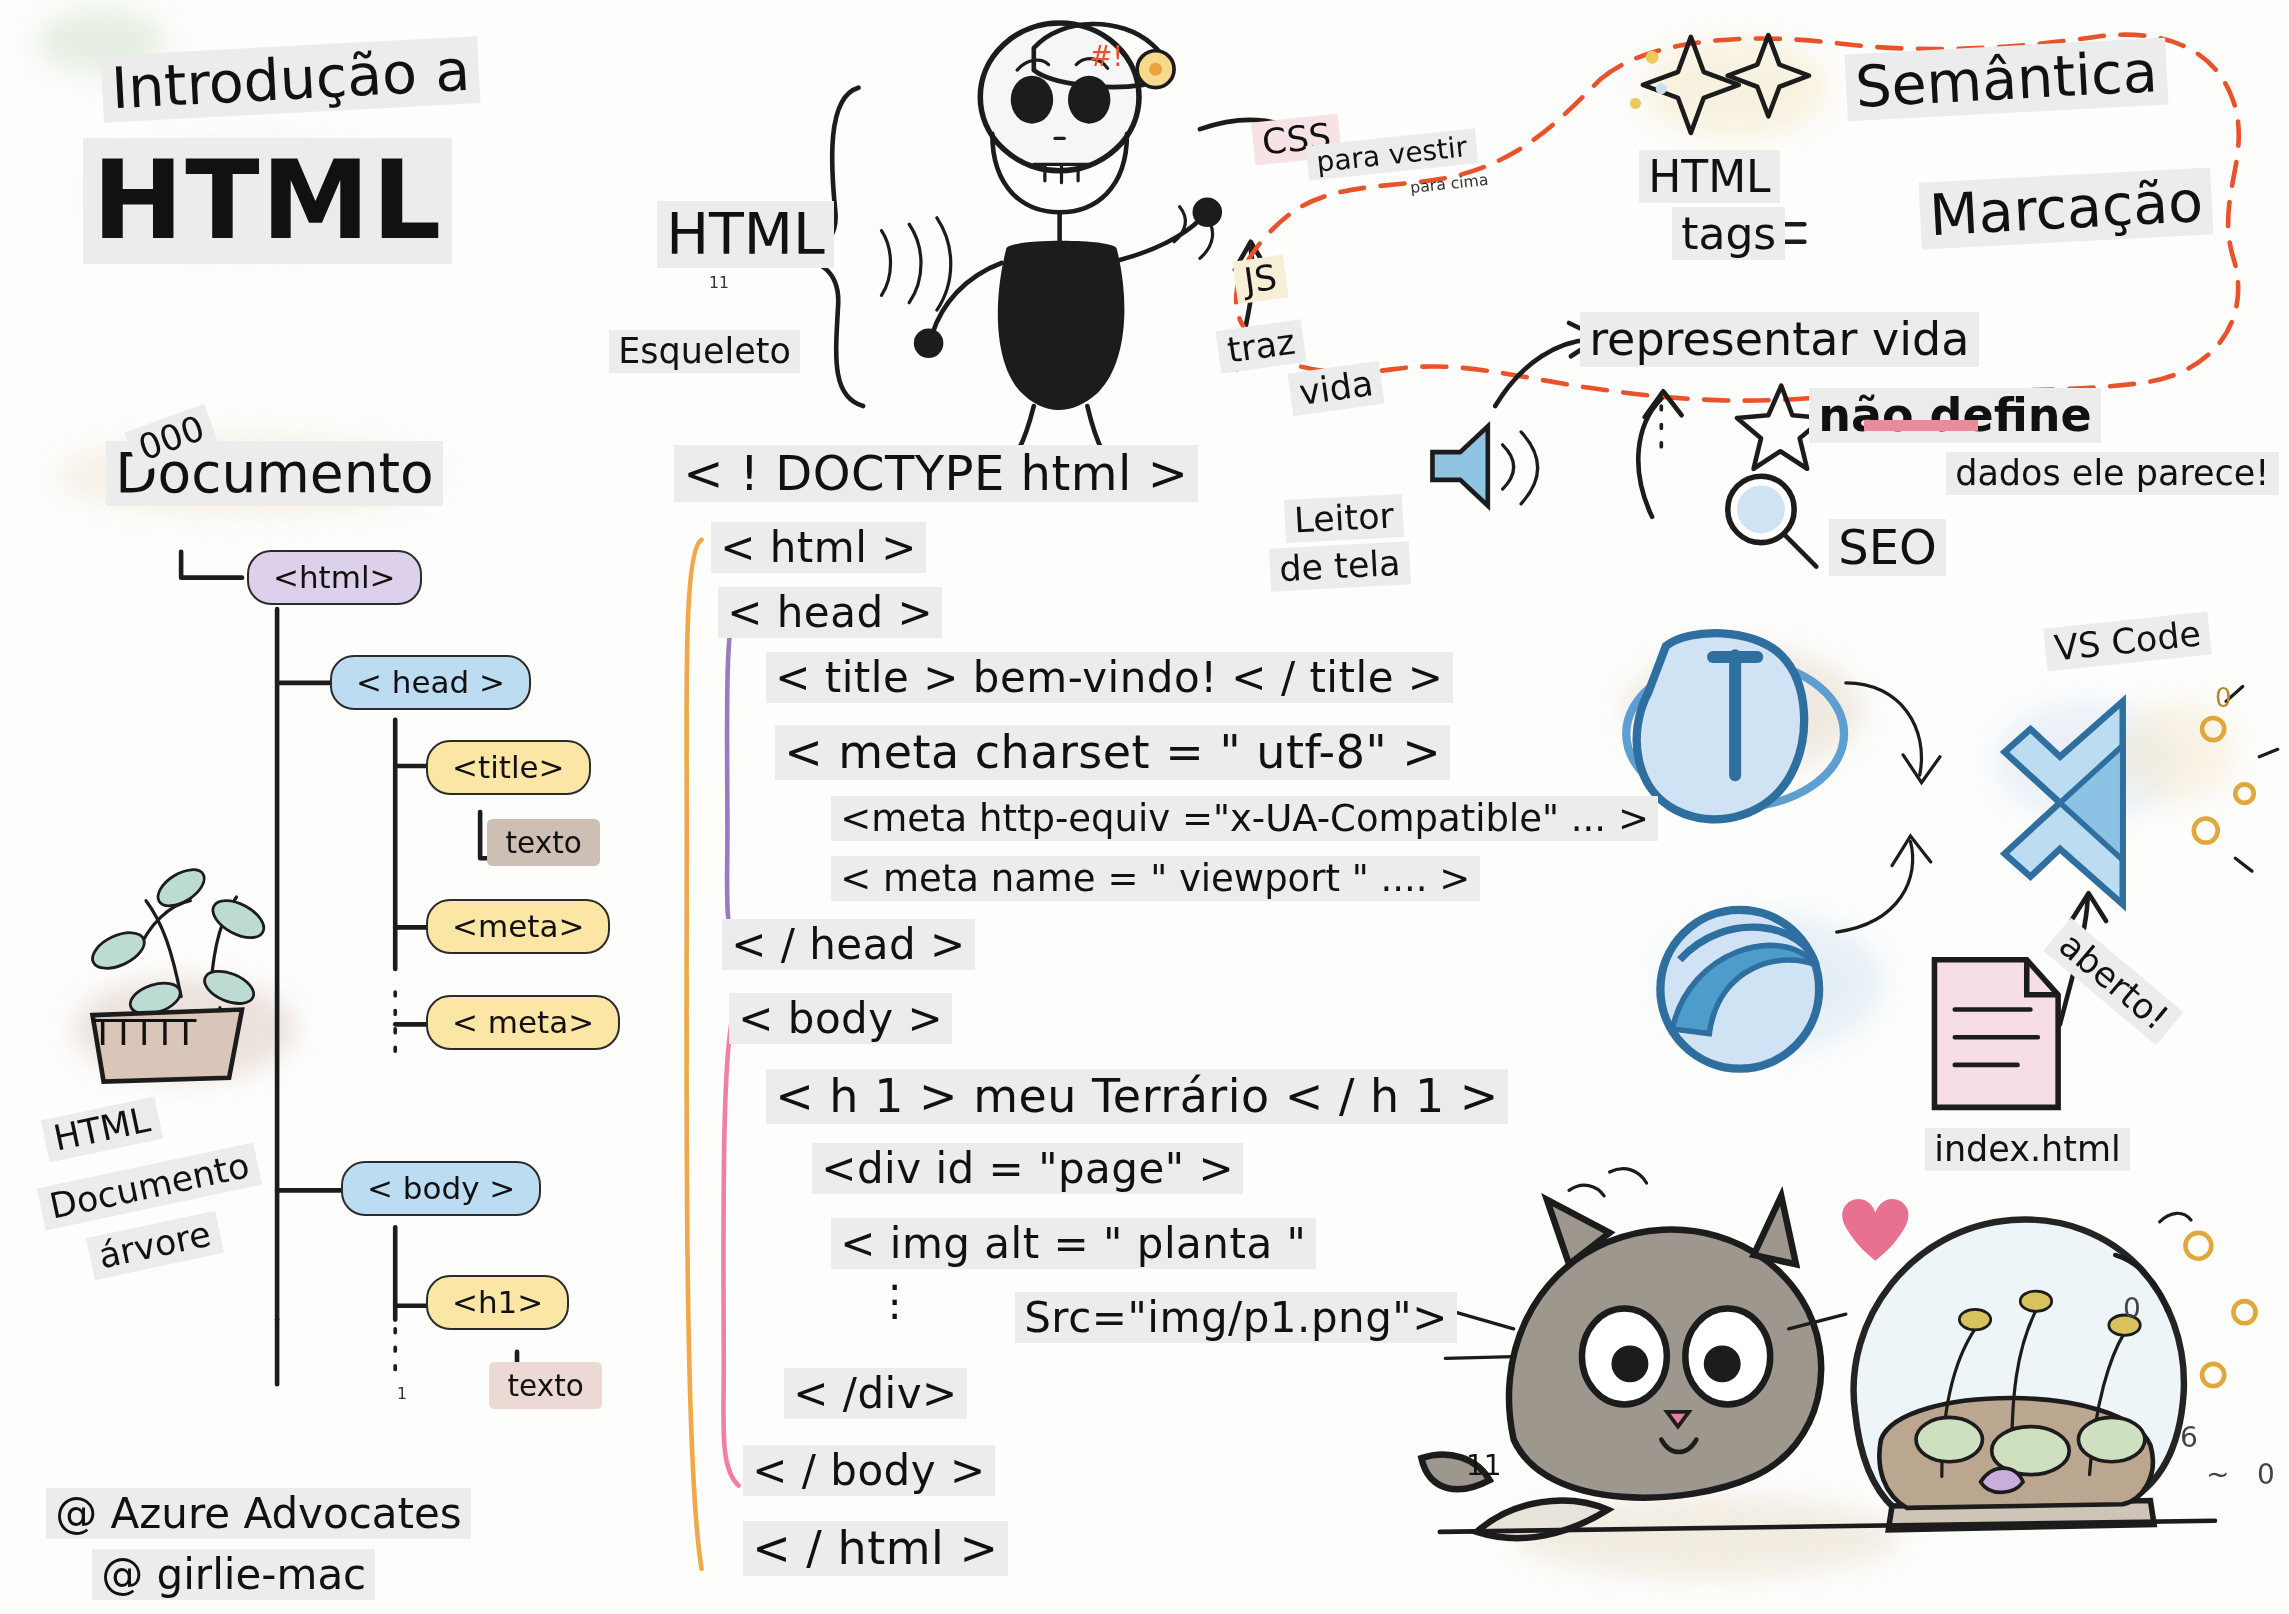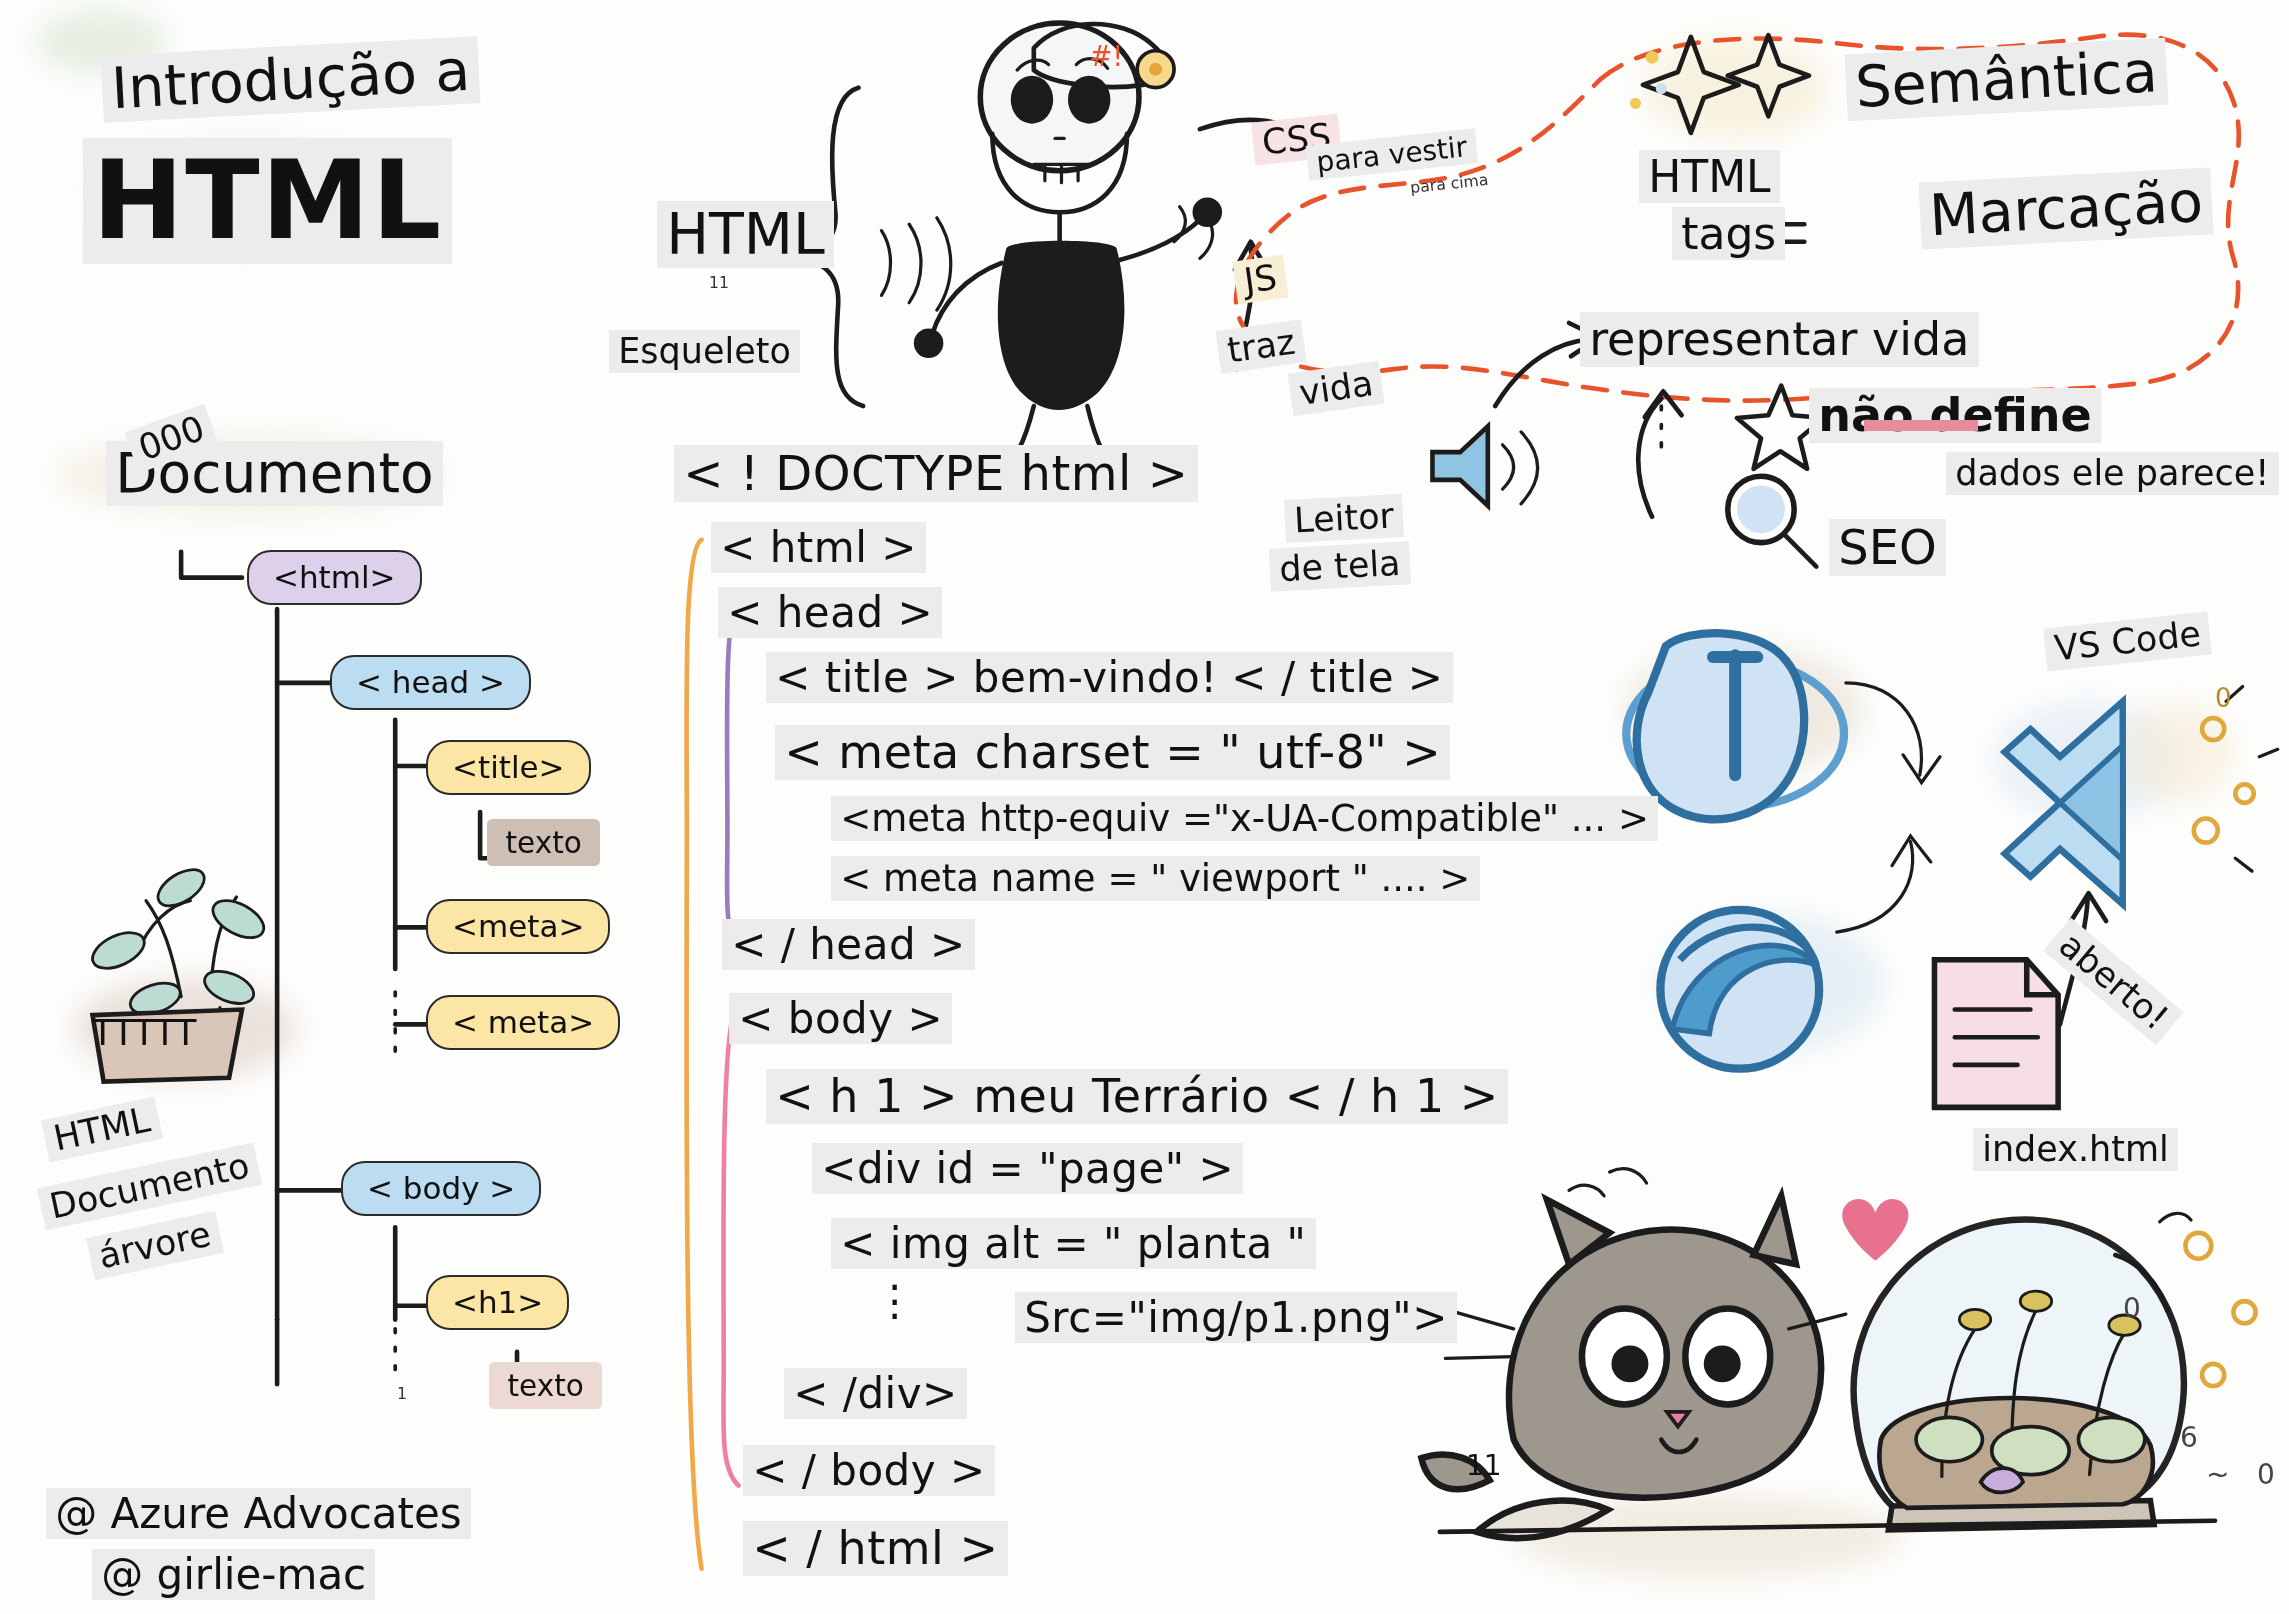--- a/index.html
+++ b/index.html
@@ -490,21 +490,21 @@
   </div>
 
   <div class="abs" style="left:888px; top:1281px; font-size:42px; letter-spacing:0; line-height:0.35;">·<br>·<br>·</div>
 
   <div class="abs rot-n6" style="left:2045px; top:620px;">
     <span class="hl lbl">VS Code</span>
   </div>
   <div class="abs rot-p40" style="left:2040px; top:960px;">
     <span class="hl lbl">aberto!</span>
   </div>
-  <div class="abs" style="left:1925px; top:1128px;margin-left:48px;">
+  <div class="abs" style="left:1925px; top:1128px;">
     <span class="hl lbl">index.html</span>
   </div>
 
   <div class="abs" style="left:1466px; top:1449px;">
     <span class="lbl-sm">11</span>
   </div>
 
   <div class="abs" style="left:2123px; top:1292px; font-size:28px; color:#444;">0</div>
   <div class="abs" style="left:2180px; top:1421px; font-size:28px; color:#444;">6</div>
   <div class="abs" style="left:2206px; top:1458px; font-size:28px; color:#444;">~</div>

